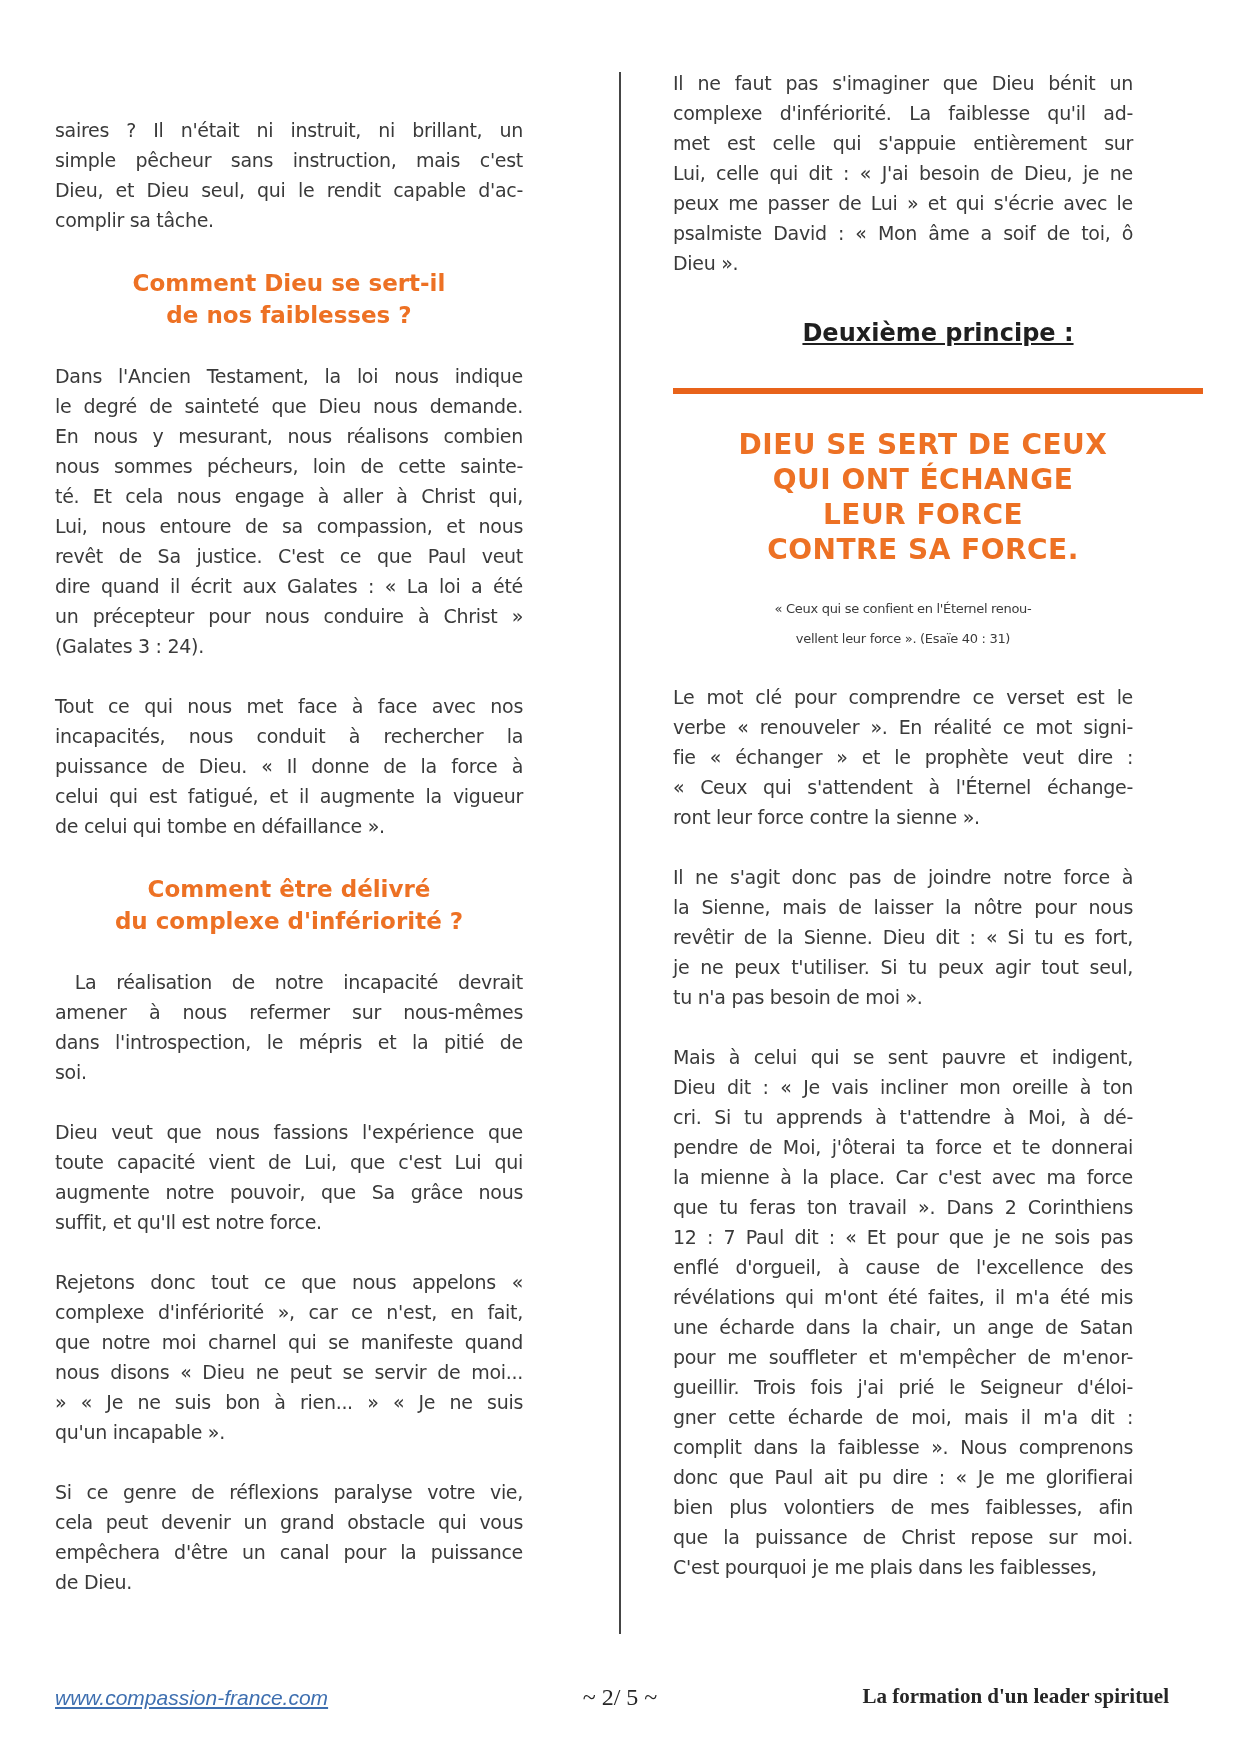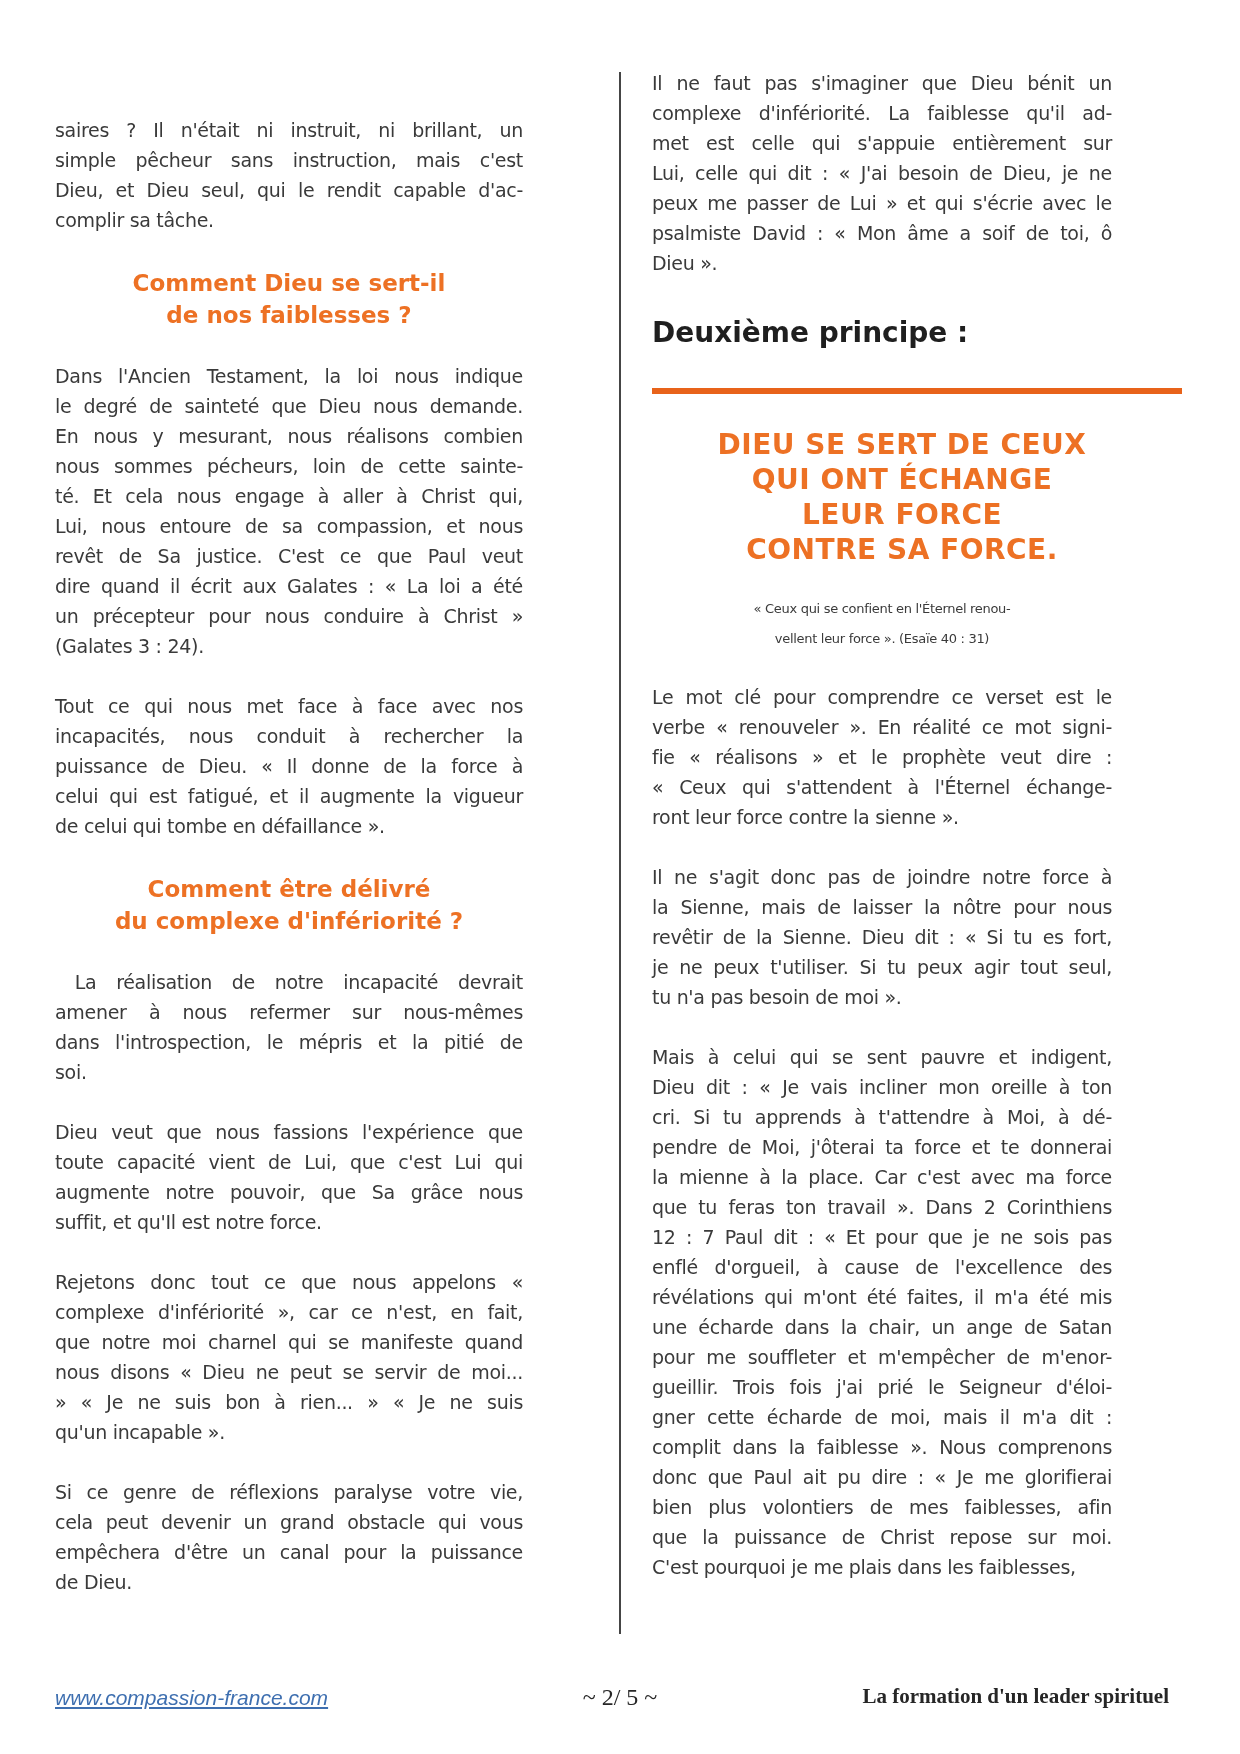--- a/index.html
+++ b/index.html
@@ -18,21 +18,21 @@
   .col {
     position: absolute;
     top: 68px;
   }
   .col-left {
     left: 55px;
     width: 468px;
     margin-top: 47px;
   }
   .col-right {
-    left: 652px;
+    left: 673px;
     width: 530px;
   }
   .para {
     font-size: 19px;
     line-height: 30px;
     letter-spacing: -0.3px;
     color: var(--text);
     margin: 0 0 30px 0;
   }
   .col-right .para { width: 460px; }
@@ -48,25 +48,27 @@
     text-align-last: center !important;
   }
   .section-heading {
     font-size: 23px;
     line-height: 32px;
     font-weight: bold;
     color: var(--orange);
     margin: 32px 0 30px 0;
   }
   .principle-heading {
-    font-size: 28px;
+    font-size: 24px;
     line-height: 34px;
     font-weight: bold;
     color: var(--heading-black);
+    text-align: center;
     margin: 38px 0 0 0;
+    text-decoration: underline;
   }
   .rule {
     height: 6px;
     width: 100%;
     background: var(--rule-orange);
     margin: 38px 0 0 0;
   }
   .big-heading {
     font-size: 28px;
     line-height: 35px;
@@ -215,21 +217,21 @@
         <div class="line">LEUR FORCE</div>
         <div class="line">CONTRE SA FORCE.</div>
       </h1>
     <div class="quote centered">
         <div class="line">« Ceux qui se confient en l'Éternel renou-</div>
         <div class="line">vellent leur force ». (Esaïe 40 : 31)</div>
       </div>
     <div class="para">
         <div class="line">Le mot clé pour comprendre ce verset est le</div>
         <div class="line">verbe « renouveler ». En réalité ce mot signi-</div>
-        <div class="line">fie « réalisons » et le prophète veut dire :</div>
+        <div class="line">fie « échanger » et le prophète veut dire :</div>
         <div class="line">« Ceux qui s'attendent à l'Éternel échange-</div>
         <div class="line">ront leur force contre la sienne ».</div>
       </div>
     <div class="para">
         <div class="line">Il ne s'agit donc pas de joindre notre force à</div>
         <div class="line">la Sienne, mais de laisser la nôtre pour nous</div>
         <div class="line">revêtir de la Sienne. Dieu dit : « Si tu es fort,</div>
         <div class="line">je ne peux t'utiliser. Si tu peux agir tout seul,</div>
         <div class="line">tu n'a pas besoin de moi ».</div>
       </div>

